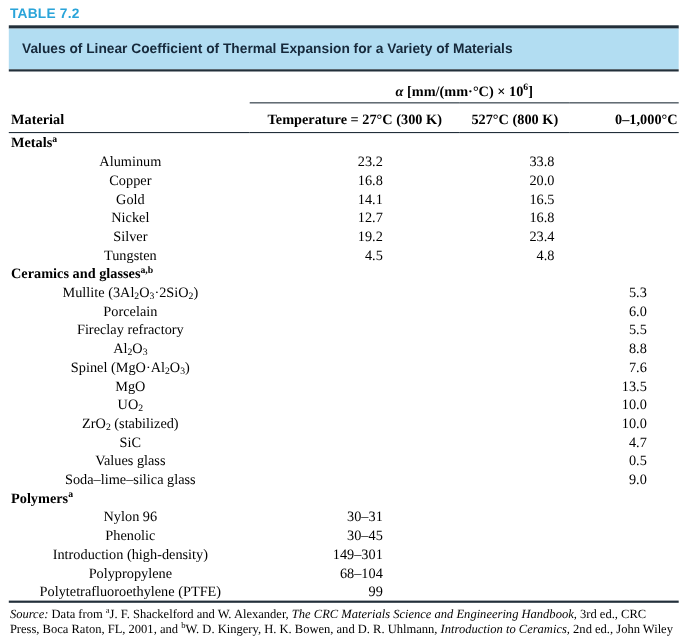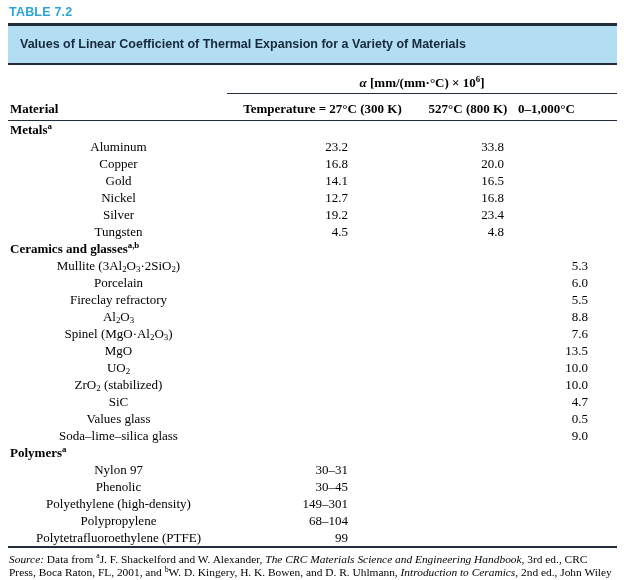--- a/index.html
+++ b/index.html
@@ -52,21 +52,21 @@
     font-weight:bold;text-align:center;
     border-bottom:1.2px solid var(--rule);
     padding-bottom:2px;height:21px;
   }
   tr.subhead th{
     font-weight:bold;height:27px;padding-bottom:3px;
   }
   tr.subhead th.mat{text-align:left;padding-left:2px;}
   tr.subhead th.c1{text-align:center;}
   tr.subhead th.c2{text-align:center;margin-top:45px;}
-  tr.subhead th.c3{text-align:left;padding-right:1px;}
+  tr.subhead th.c3{text-align:right;padding-right:1px;}
   .headrule td{border-top:1.8px solid var(--rule);height:0;line-height:0;}
   tbody td{height:17px;white-space:nowrap;overflow:visible;}
   tbody td.mat{text-align:center;padding-left:2px;margin-left:28px;}
   tbody td.c1{text-align:right;padding-right:70px;margin-top:21px;}
   tbody td.c2{text-align:right;padding-right:14px;}
   tbody td.c3{text-align:right;padding-right:29px;}
   tbody td.section{font-weight:bold;padding-left:2px;margin-top:40px;}
   sup{font-size:68%;line-height:0;vertical-align:baseline;position:relative;top:-0.55em;}
   sub{font-size:68%;line-height:0;vertical-align:baseline;position:relative;bottom:-0.28em;}
   .source{
@@ -219,33 +219,33 @@
         <tr>
           <td class="mat">Soda–lime–silica glass</td>
           <td class="c1"></td>
           <td class="c2"></td>
           <td class="c3">9.0</td>
         </tr>
         <tr>
           <td colspan="4" class="section">Polymers<sup>a</sup></td>
         </tr>
         <tr>
-          <td class="mat">Nylon 97</td>
+          <td class="mat">Nylon 96</td>
           <td class="c1">30–31</td>
           <td class="c2"></td>
           <td class="c3"></td>
         </tr>
         <tr>
           <td class="mat">Phenolic</td>
           <td class="c1">30–45</td>
           <td class="c2"></td>
           <td class="c3"></td>
         </tr>
         <tr>
-          <td class="mat">Polyethylene (high-density)</td>
+          <td class="mat">Introduction (high-density)</td>
           <td class="c1">149–301</td>
           <td class="c2"></td>
           <td class="c3"></td>
         </tr>
         <tr>
           <td class="mat">Polypropylene</td>
           <td class="c1">68–104</td>
           <td class="c2"></td>
           <td class="c3"></td>
         </tr>

